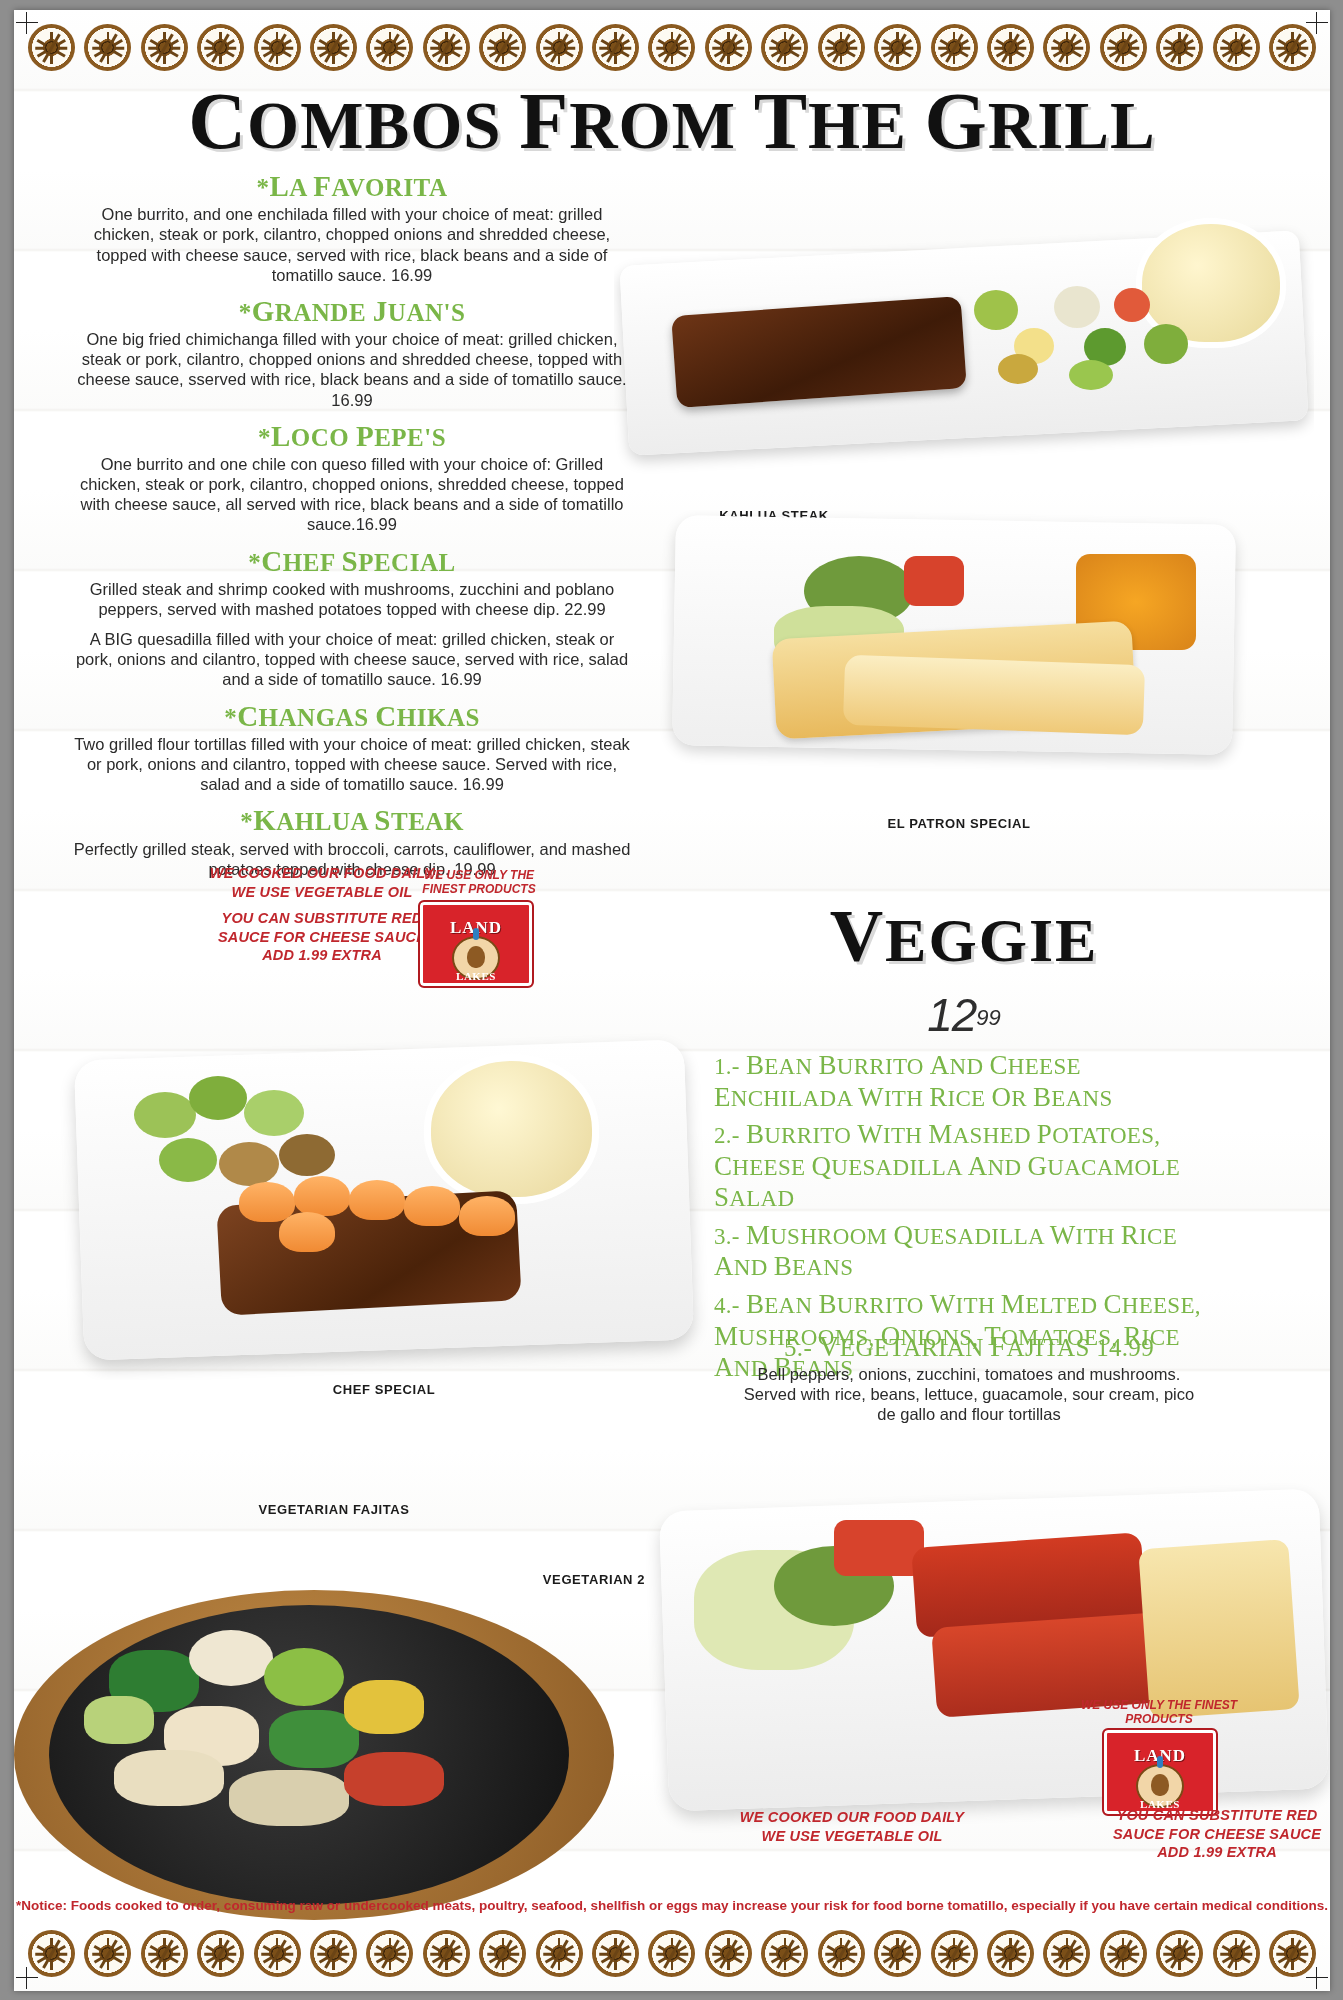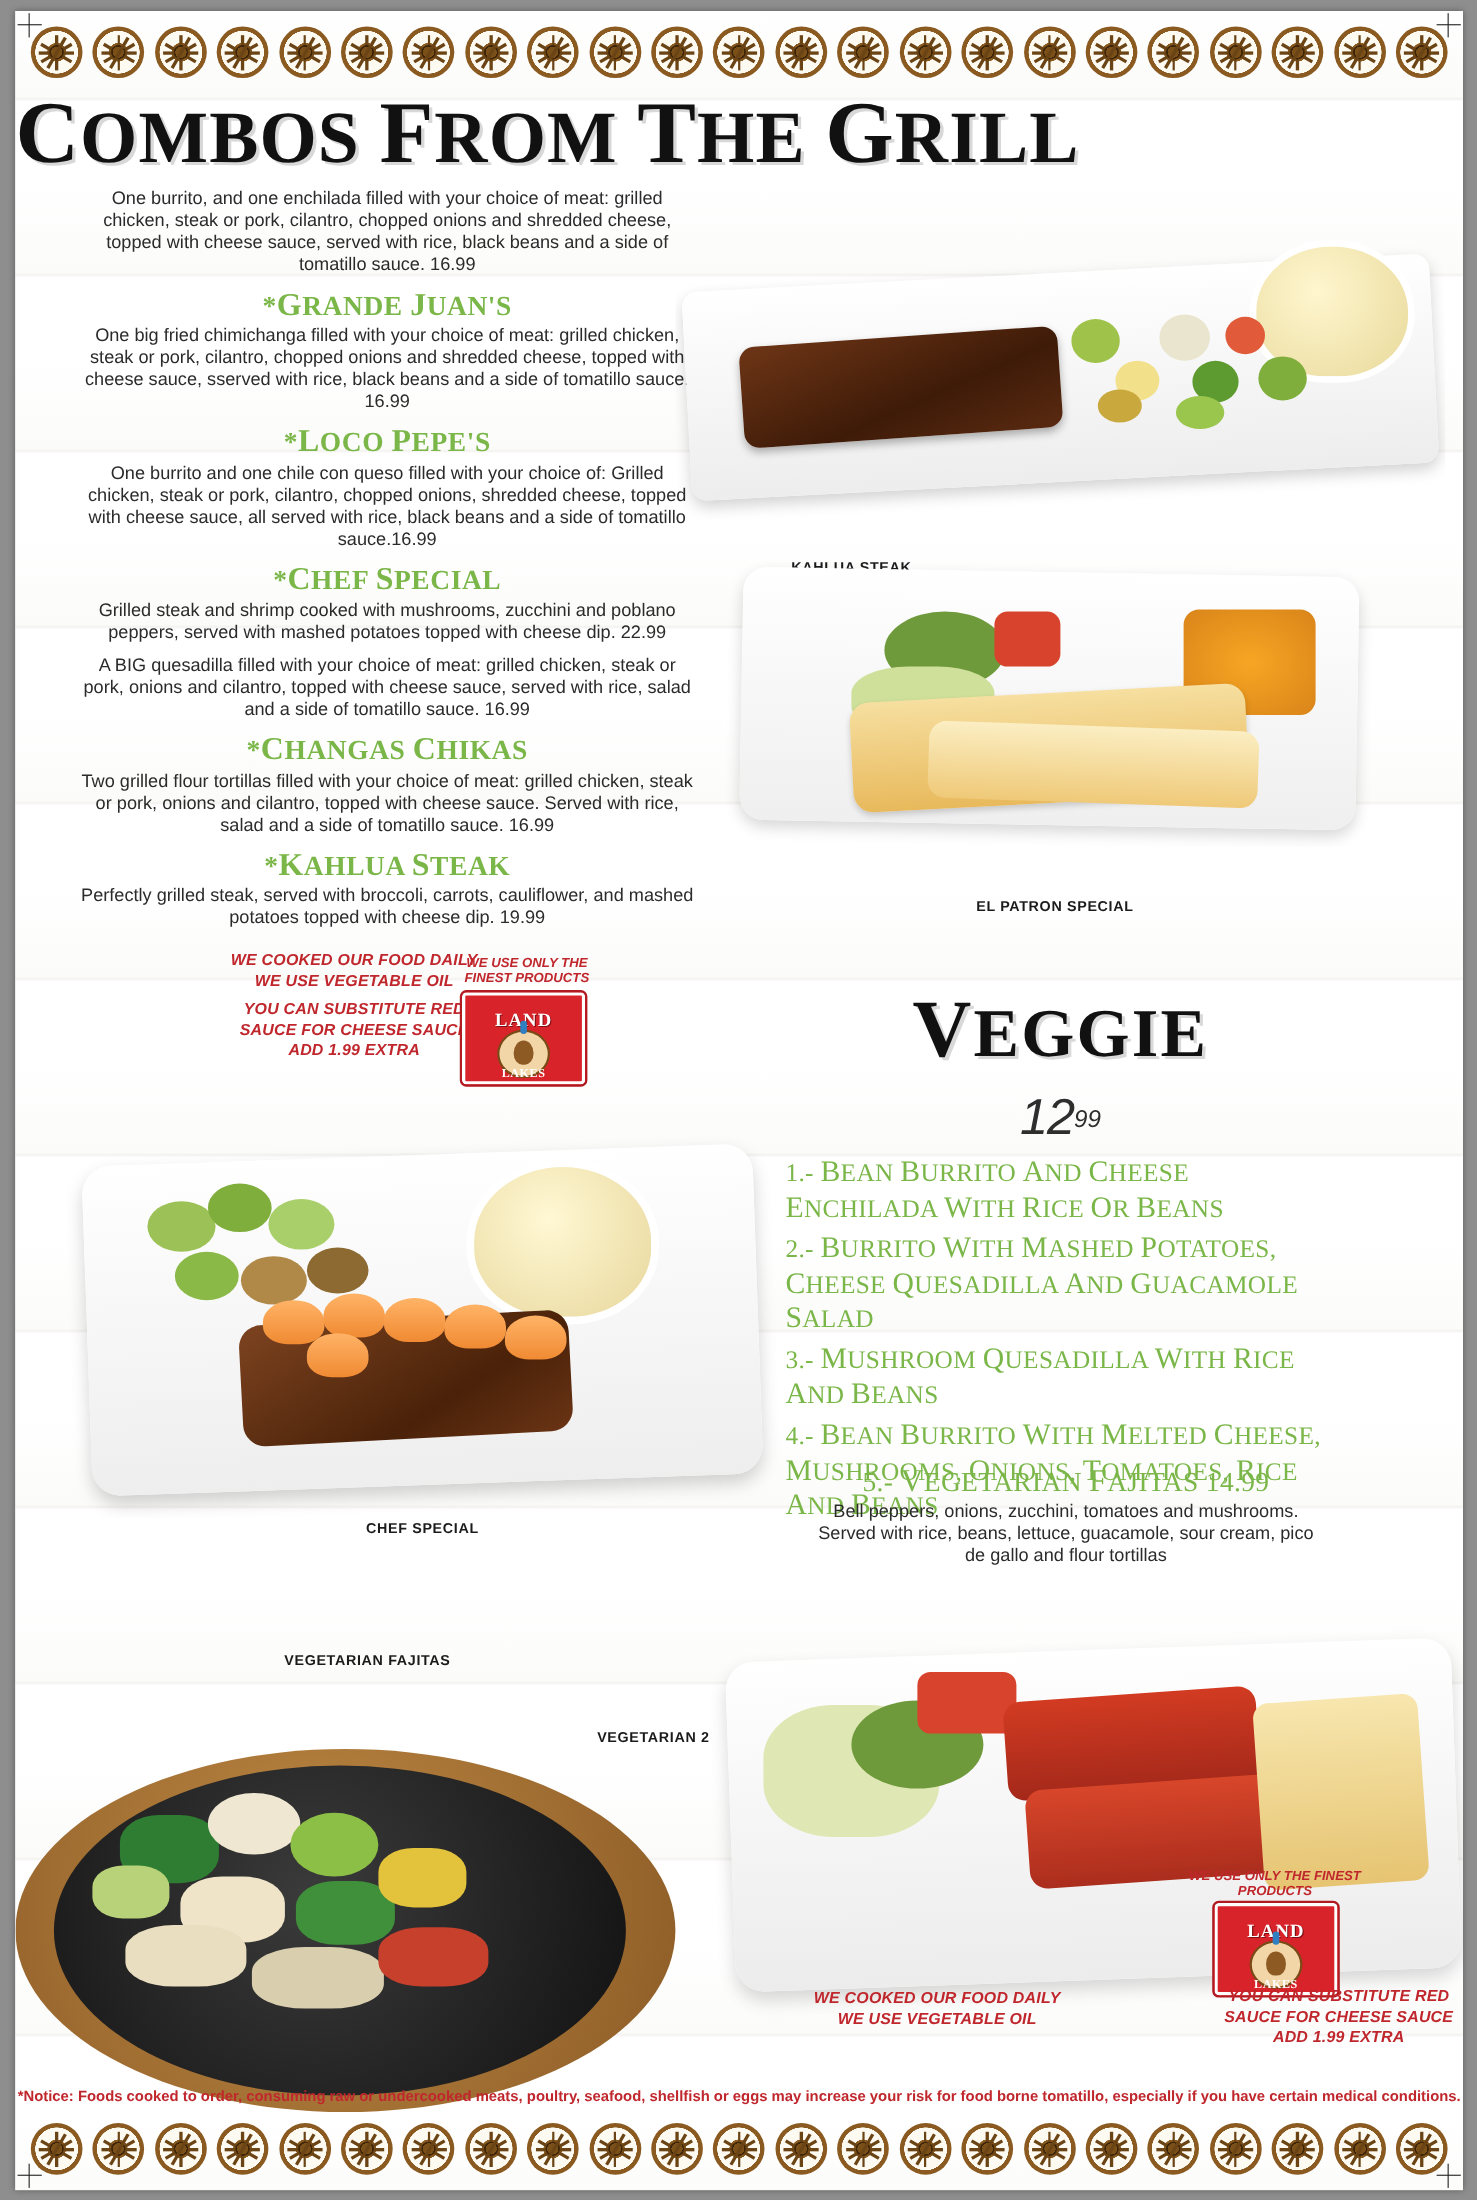--- a/index.html
+++ b/index.html
@@ -44,21 +44,21 @@
   .wheel:before { transform: rotate(0deg); }
   .wheel:after  { transform: rotate(30deg); }
   .wheel i      { transform: rotate(60deg); }
   .wheel i:before { margin:0; left:0; top:0; width:2.5px; height:32px; transform: rotate(30deg); }
   .wheel i:after  { margin:0; left:0; top:0; width:2.5px; height:32px; transform: rotate(60deg); }
   .wheel u { position:absolute; left:50%; top:50%; width:13px; height:13px; margin:-6.5px 0 0 -6.5px; border-radius:50%;
     background: radial-gradient(circle,#7b4f18 0 55%, #3c2409 56% 100%); }
 
   
   .h-combos {
-    position:absolute; left:0; top:66px; width:100%; 
+    position:absolute; left:0; top:66px; width:100%; text-align:center;
     font-family:"Liberation Serif", serif;
     font-weight:bold; font-size:67px; letter-spacing:1px;
     color:#111;
     text-shadow: 3px 3px 0 #d8d8d8;
   }
   .h-combos .cap { font-size:80px; }
   .h-veggie {
     position:absolute; left:735px; top:884px; width:430px; text-align:center;
     font-family:"Liberation Serif", serif;
     font-weight:bold; font-size:62px; letter-spacing:2px; color:#111;
@@ -312,20 +312,21 @@
         <u></u>
       </div>
   </div>
 
   <div class="h-combos">
     <span><span class="cap">C</span>OMBOS <span class="cap">F</span>ROM <span class="cap">T</span>HE <span class="cap">G</span>RILL</span>
   </div>
 
   <div class="menu-col">
     <div class="item">
+      <div class="item-name">*<span class="cap">L</span>A <span class="cap">F</span>AVORITA</div>
       <div class="item-desc">One burrito, and one enchilada filled with your choice of meat: grilled chicken, steak or pork, cilantro, chopped onions and shredded cheese, topped with cheese sauce, served with rice, black beans and a side of tomatillo sauce. 16.99</div>
     </div>
     <div class="item">
       <div class="item-name">*<span class="cap">G</span>RANDE <span class="cap">J</span>UAN'S</div>
       <div class="item-desc">One big fried chimichanga filled with your choice of meat: grilled chicken, steak or pork, cilantro, chopped onions and shredded cheese, topped with cheese sauce, sserved with rice, black beans and a side of tomatillo sauce. 16.99</div>
     </div>
     <div class="item">
       <div class="item-name">*<span class="cap">L</span>OCO <span class="cap">P</span>EPE'S</div>
       <div class="item-desc">One burrito and one chile con queso filled with your choice of: Grilled chicken, steak or pork, cilantro, chopped onions, shredded cheese, topped with cheese sauce, all served with rice, black beans and a side of tomatillo sauce.16.99</div>
     </div>

